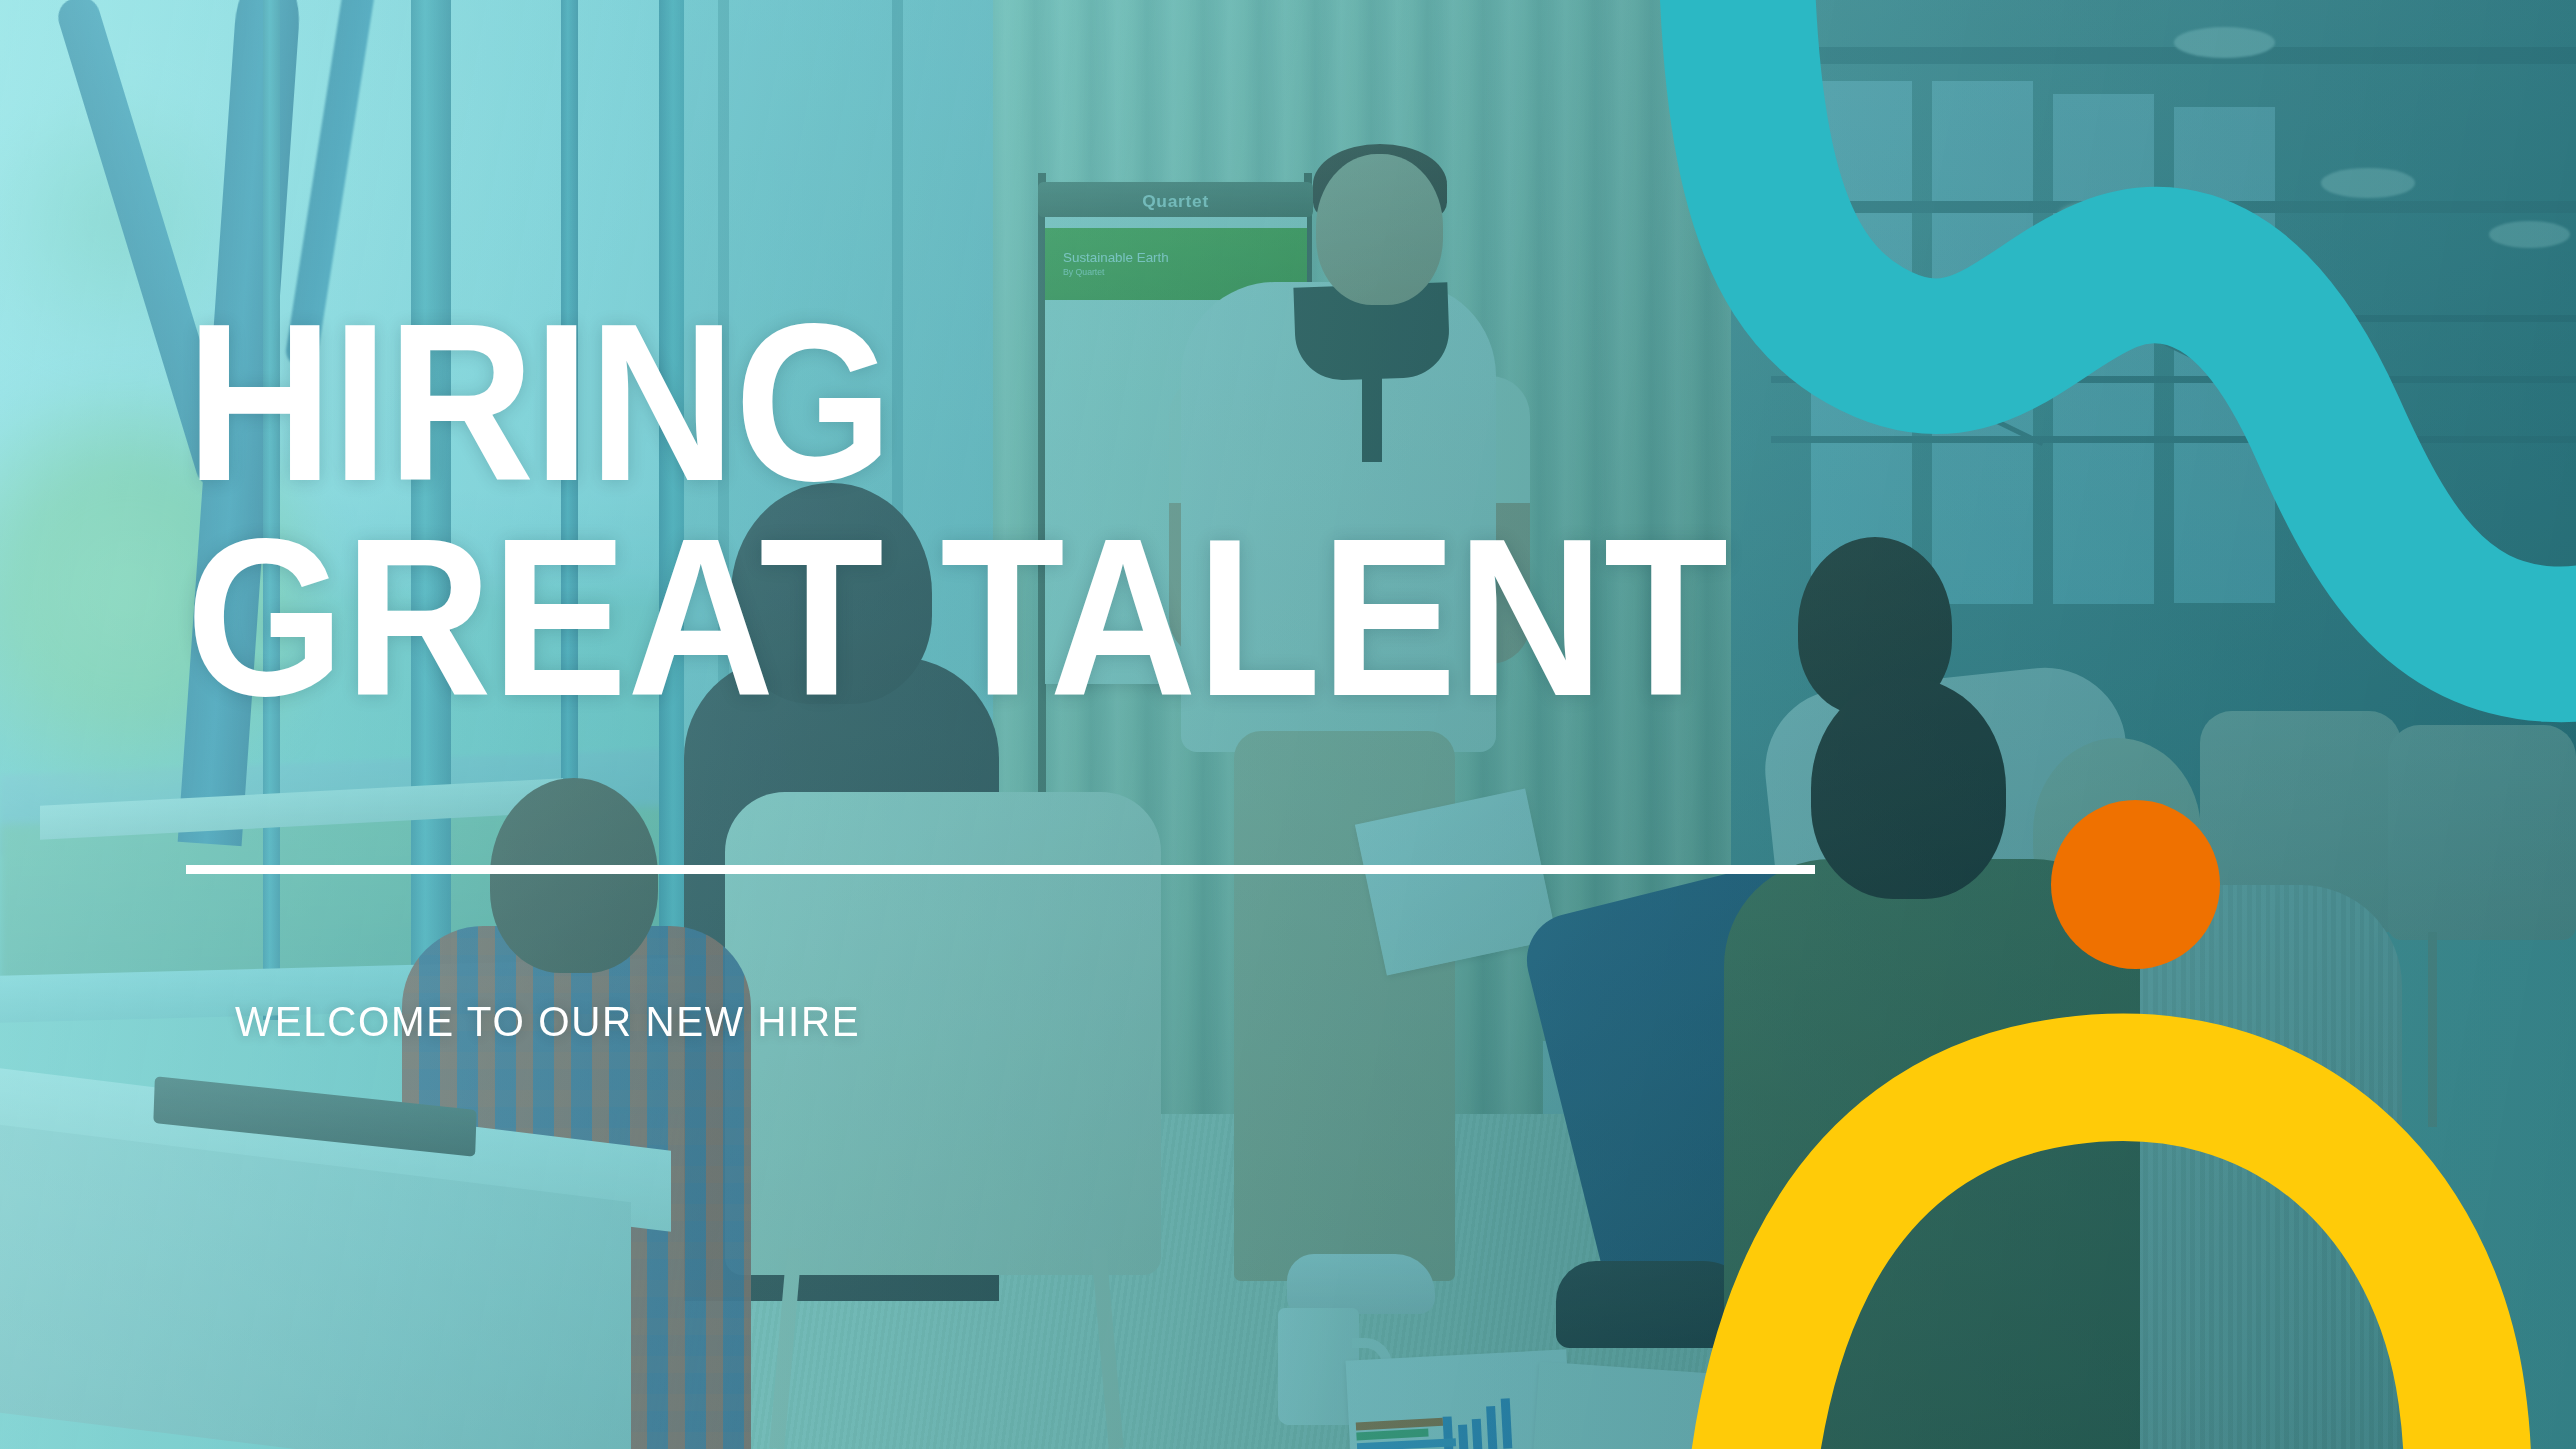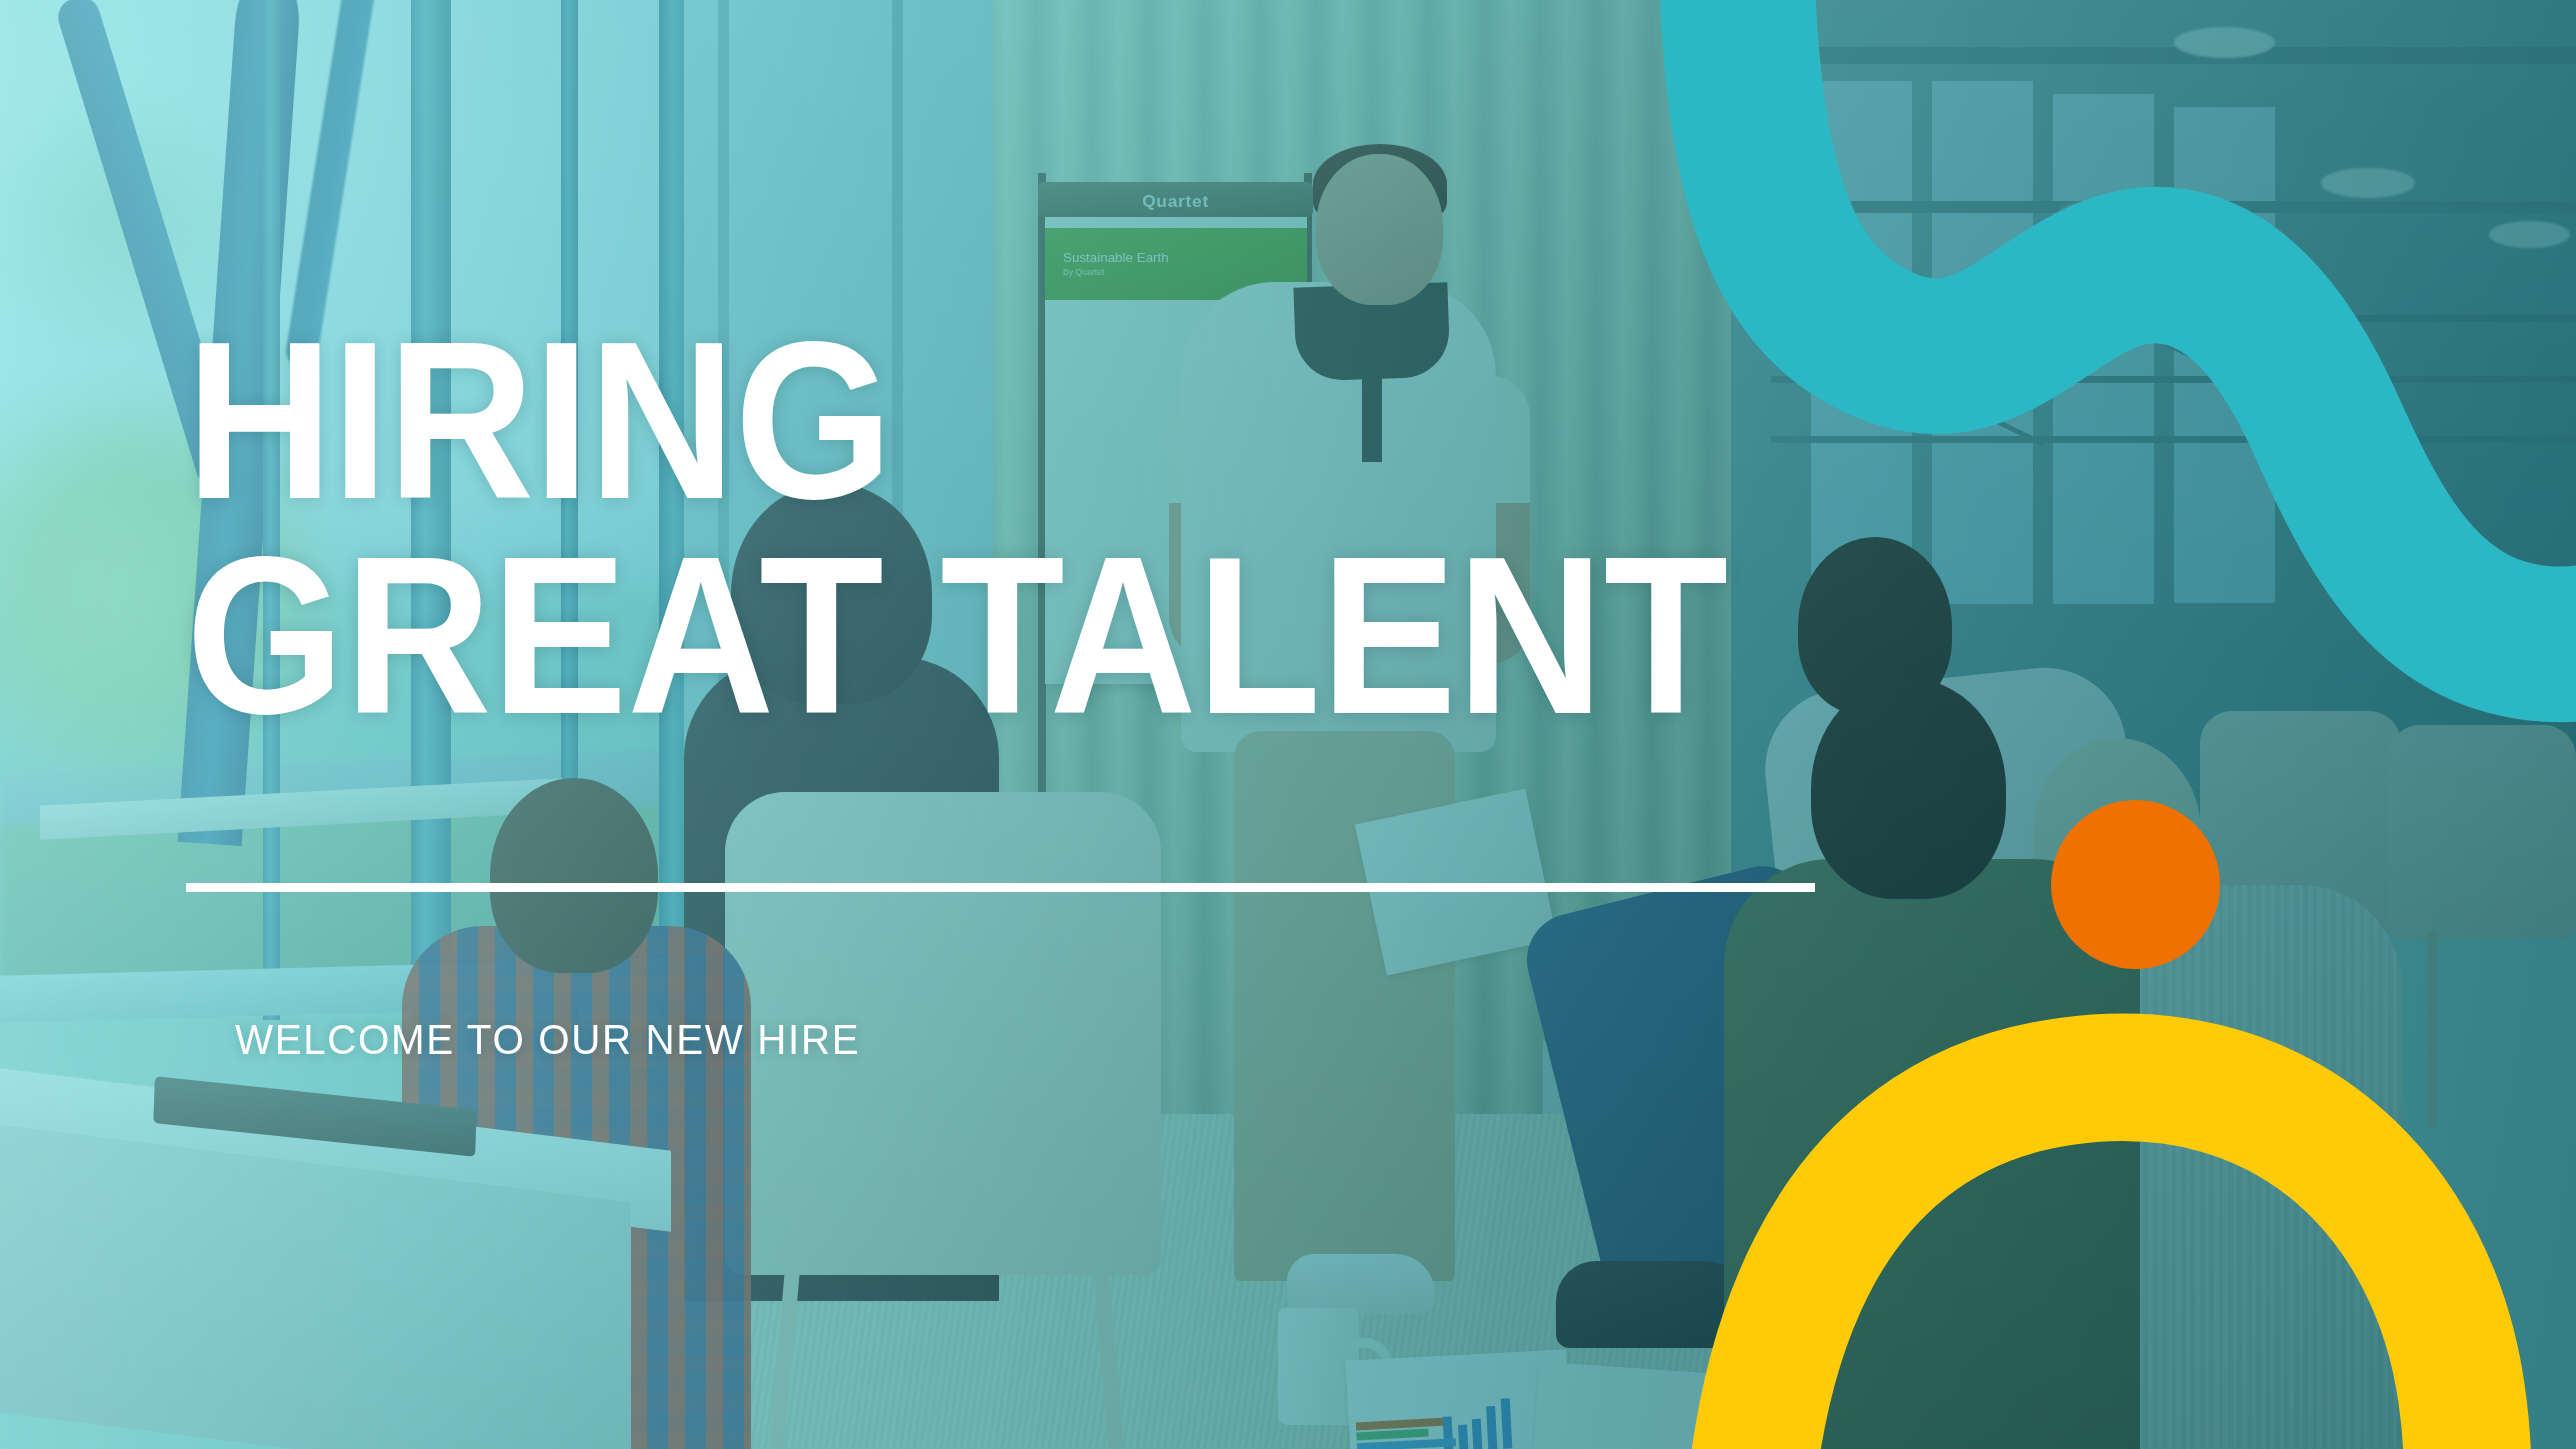--- a/index.html
+++ b/index.html
@@ -285,21 +285,21 @@
   
   .deco{ position:absolute; inset:0; pointer-events:none; }
   .squiggle{ position:absolute; right:-27px; top:-40px; width:1006px; height:845px; }
   .yellow-arc{ position:absolute; right:-40px; bottom:-228px; width:1006px; height:939px; }
   .dot{
     position:absolute; left:2051px; top:800px; width:169px; height:169px;
     border-radius:50%; background:#EF7100;
   }
 
   
-  .content{ position:absolute; inset:0;margin-top:18px; }
+  .content{ position:absolute; inset:0; }
   .headline{
     position:absolute; left:186px; top:295px;
     color:#ffffff;
     font-weight:700;
     font-size:225px;
     line-height:.955;
     letter-spacing:-1.3px;
     transform:scaleX(.905);
     transform-origin:left top;
     white-space:pre;

